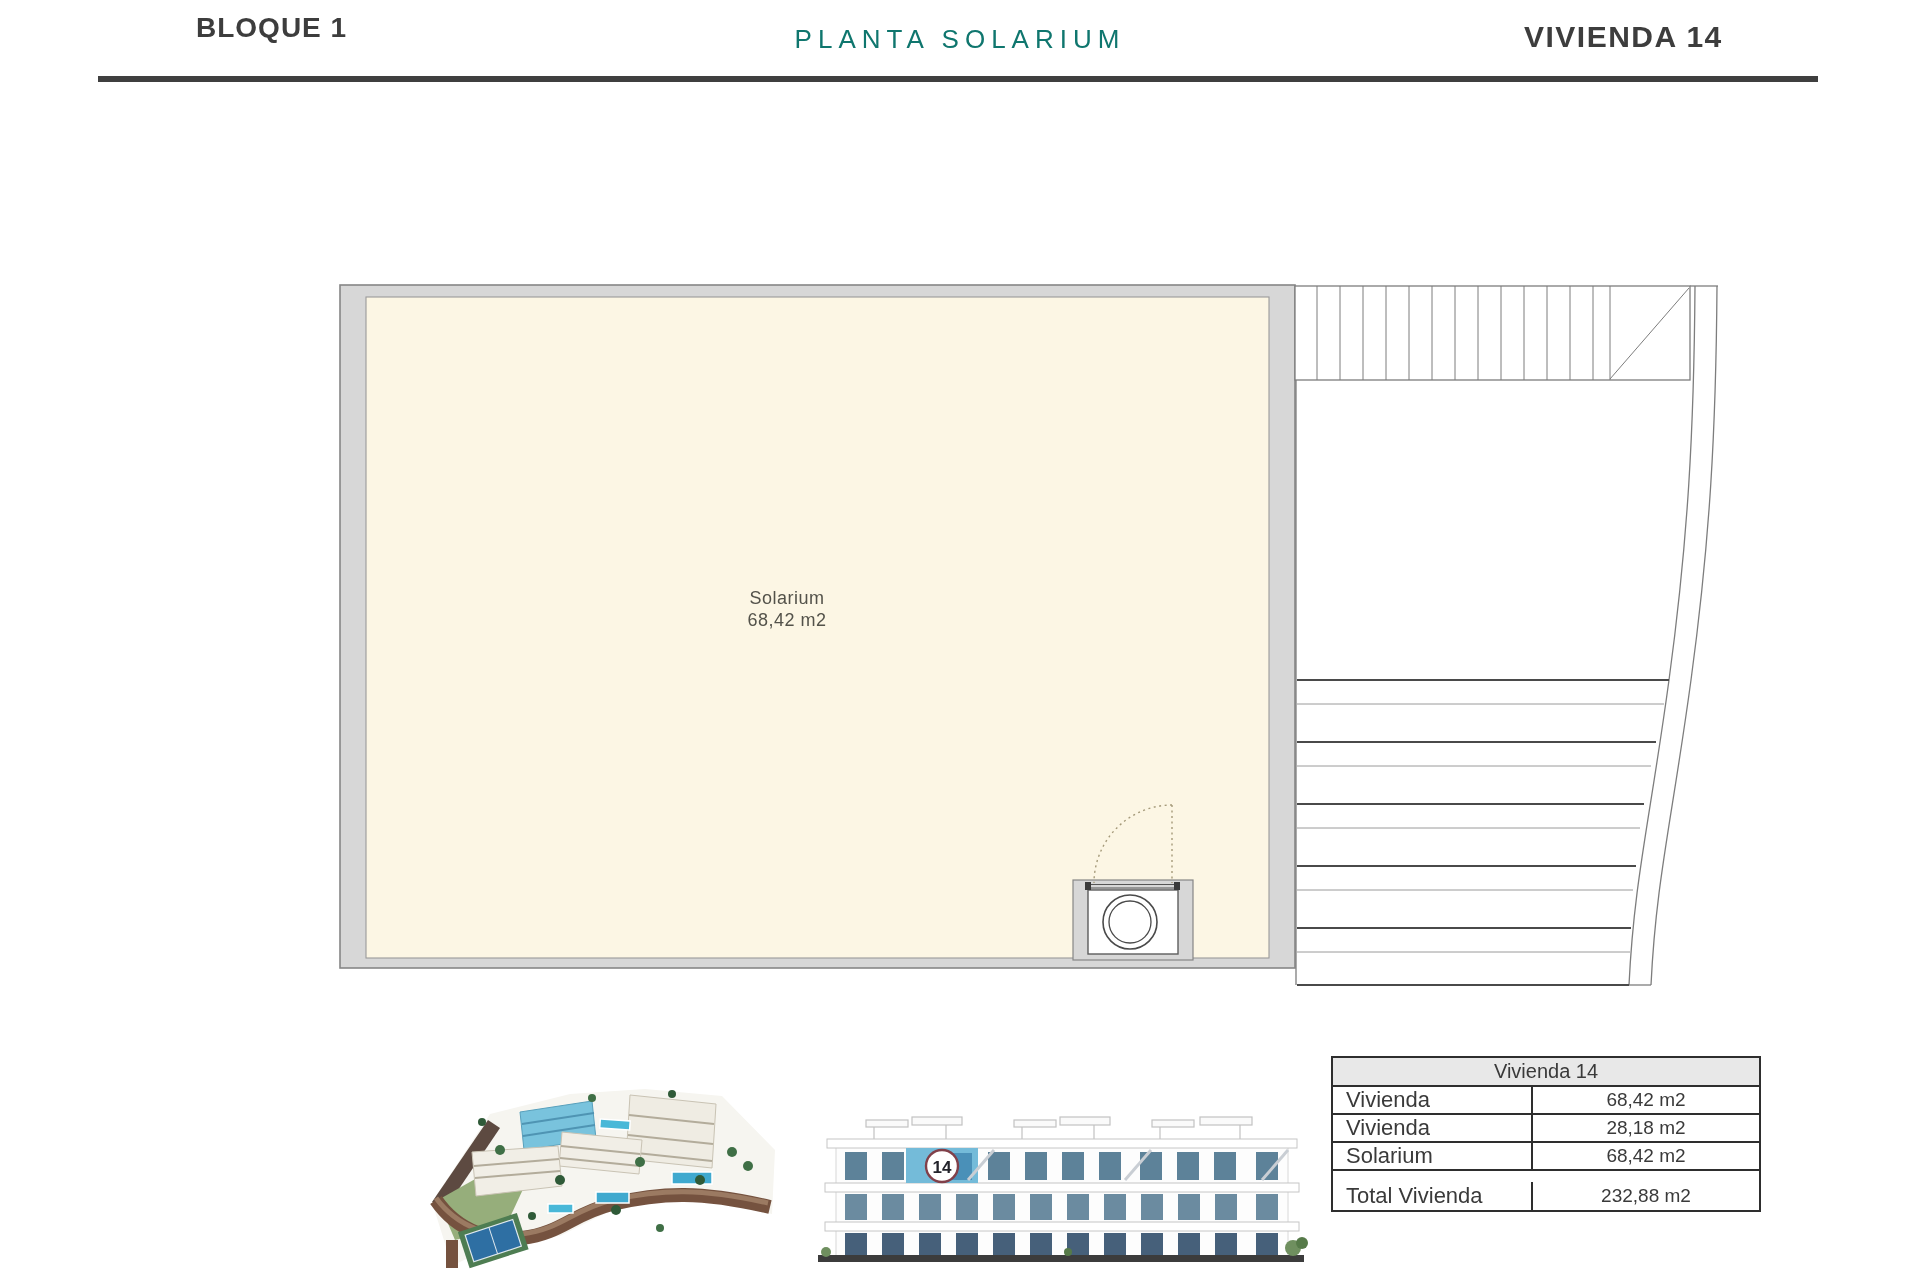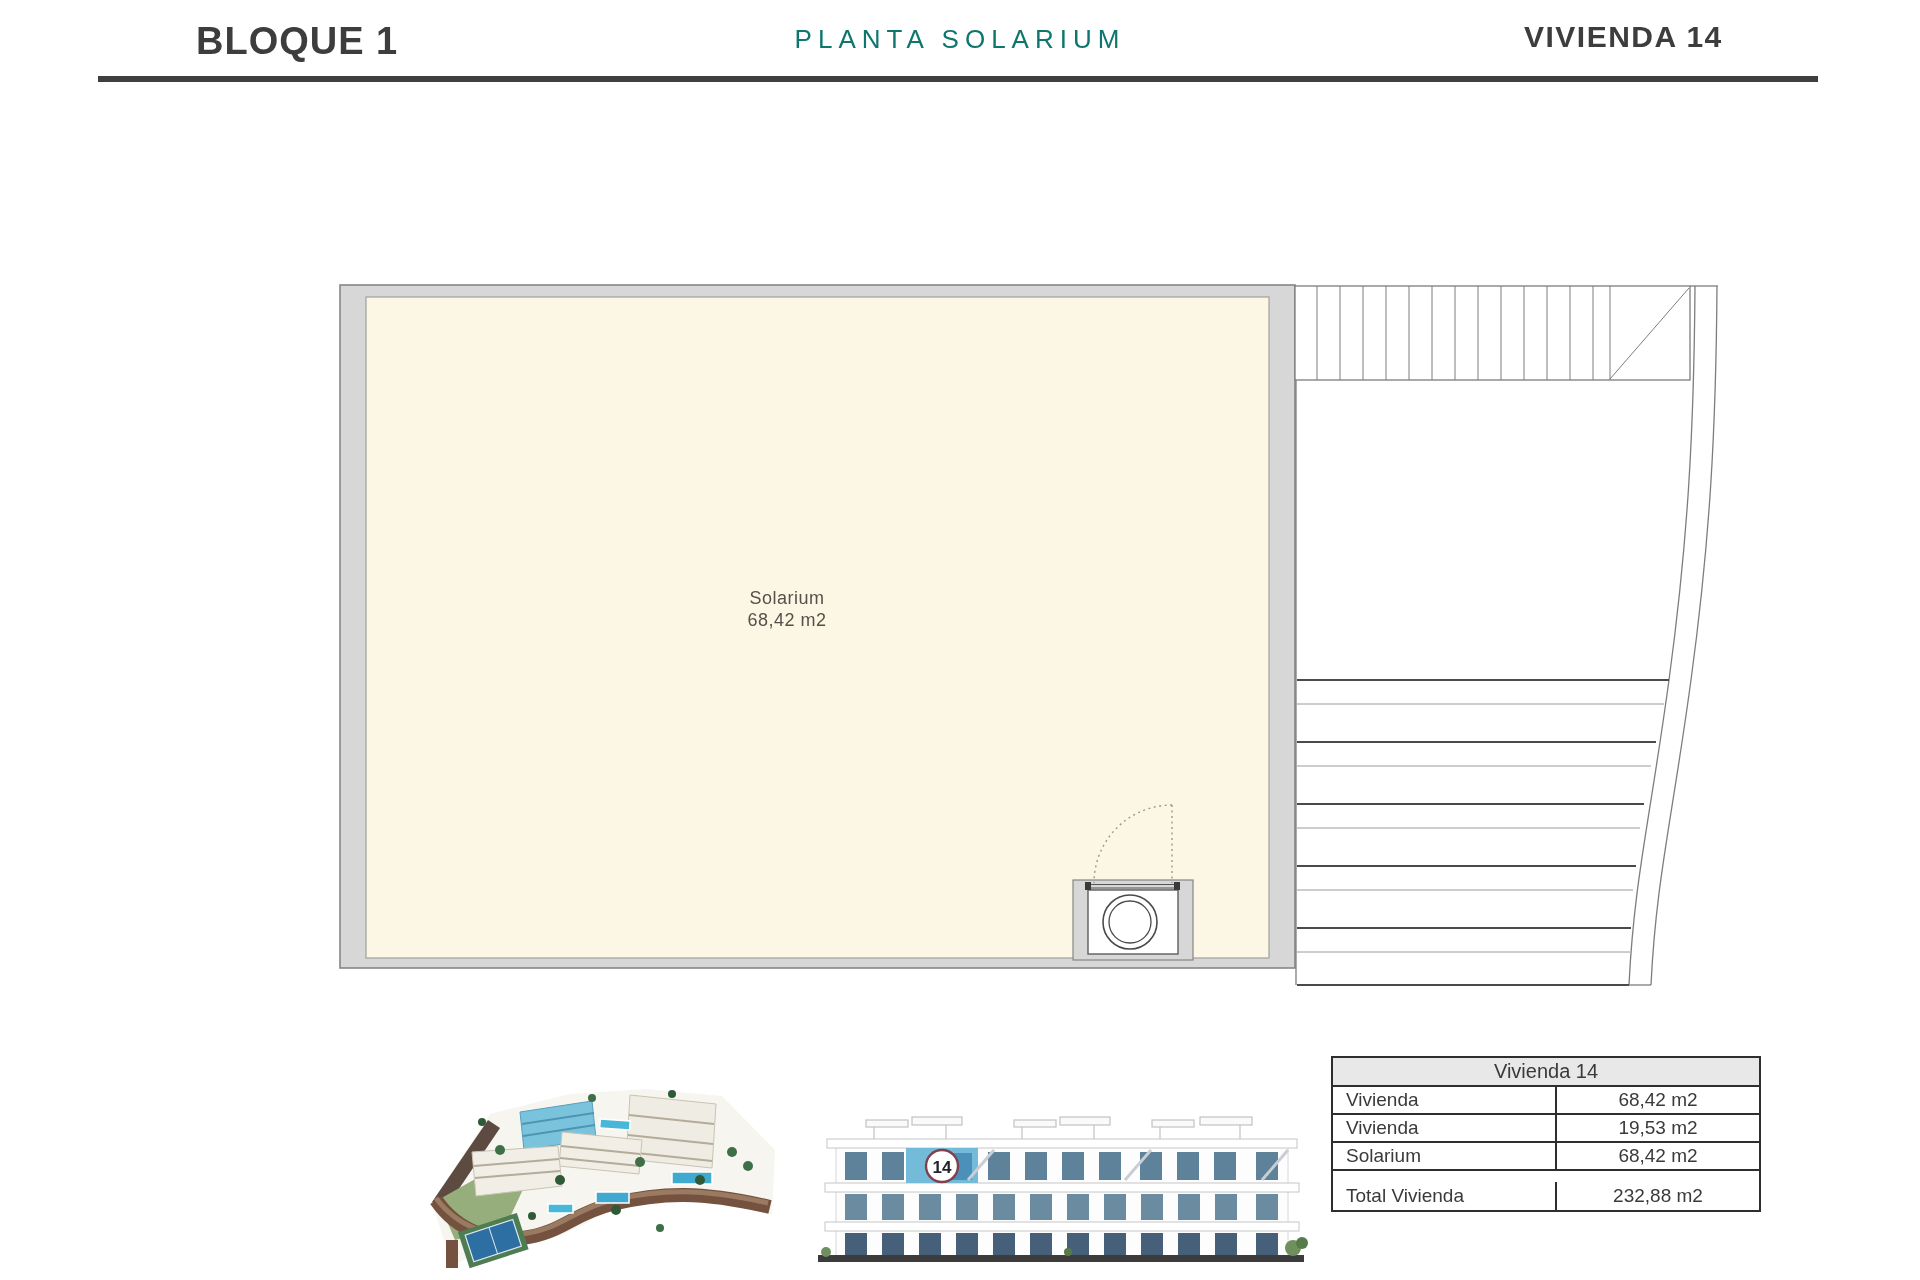--- a/index.html
+++ b/index.html
@@ -1,37 +1,37 @@
 <!DOCTYPE html>
 <html><head>
 <meta charset="utf-8">
 <style>
   * { margin:0; padding:0; box-sizing:border-box; }
   html,body { width:1920px; height:1280px; background:#ffffff; overflow:hidden;
               font-family:"Liberation Sans", sans-serif; color:#3d3d3d; }
   .abs { position:absolute; }
 
   
-  #hdr-left  { left:196px; top:20px; font-size:38px; font-weight:700; letter-spacing:1px; color:#3d3d3d; white-space:nowrap; }
+  #hdr-left  { left:196px; top:12px; font-size:28px; font-weight:700; letter-spacing:1px; color:#3d3d3d; white-space:nowrap; }
   #hdr-center{ left:50%; top:24px; transform:translateX(-50%); font-size:26px; font-weight:400;
                letter-spacing:6px; color:#0f766e; white-space:nowrap; }
   #hdr-right { left:1524px; top:20px; font-size:30px; font-weight:700; letter-spacing:1.5px; color:#3d3d3d; white-space:nowrap; }
   #hdr-rule  { left:98px; top:76px; width:1720px; height:6px; background:#3f3f3f; }
 
   
   #plan-svg { left:0; top:0; }
 
   
   #summary-table { left:1331px; top:1056px; width:430px; border:2.5px solid #2e2e2e; background:#ffffff; }
   #summary-table .t-header { height:29px; background:#e8e8e8; border-bottom:2px solid #2e2e2e;
       display:flex; align-items:center; justify-content:center; font-size:20px; color:#3a3a3a; }
   #summary-table .t-row { height:28px; display:flex; border-bottom:2px solid #2e2e2e; }
   #summary-table .t-row:last-child { border-bottom:none;margin-top:11px; }
-  #summary-table .t-label { width:224px; border-right:2px solid #2e2e2e; display:flex; align-items:center;
-      padding-left:13px; font-size:19px; color:#3a3a3a; }
+  #summary-table .t-label { width:200px; border-right:2px solid #2e2e2e; display:flex; align-items:center;
+      padding-left:13px; font-size:22px; color:#3a3a3a; }
   #summary-table .t-value { flex:1; display:flex; align-items:center; justify-content:center;
       font-size:19px; color:#3a3a3a; }
 </style>
 </head>
 <body>
 
 <div class="abs" id="hdr-left">BLOQUE 1</div>
 <div class="abs" id="hdr-center">PLANTA SOLARIUM</div>
 <div class="abs" id="hdr-right">VIVIENDA 14</div>
 <div class="abs" id="hdr-rule"></div>
@@ -266,21 +266,21 @@
 </svg>
 
 <div class="abs" id="summary-table">
   <div class="t-header">Vivienda 14</div>
   <div class="t-row">
     <div class="t-label">Vivienda</div>
     <div class="t-value">68,42 m2</div>
   </div>
   <div class="t-row">
     <div class="t-label">Vivienda</div>
-    <div class="t-value">19,53 m2</div>
+    <div class="t-value">28,18 m2</div>
   </div>
   <div class="t-row">
     <div class="t-label">Solarium</div>
     <div class="t-value">68,42 m2</div>
   </div>
   <div class="t-row">
     <div class="t-label">Total Vivienda</div>
     <div class="t-value">232,88 m2</div>
   </div>
 </div>

